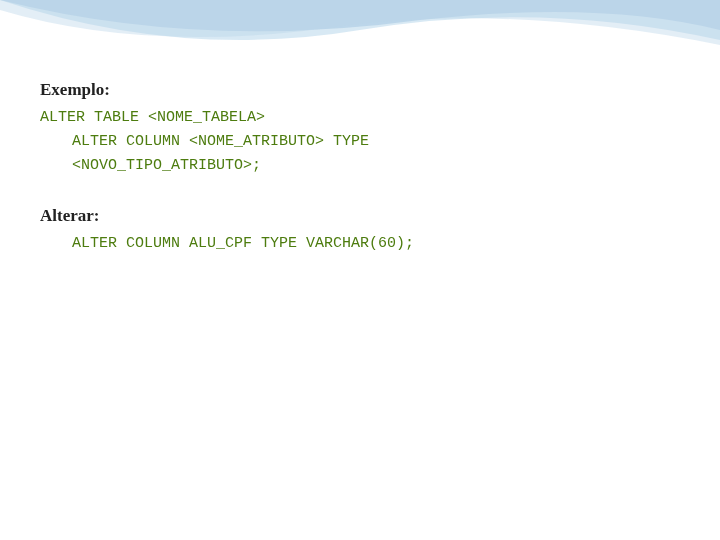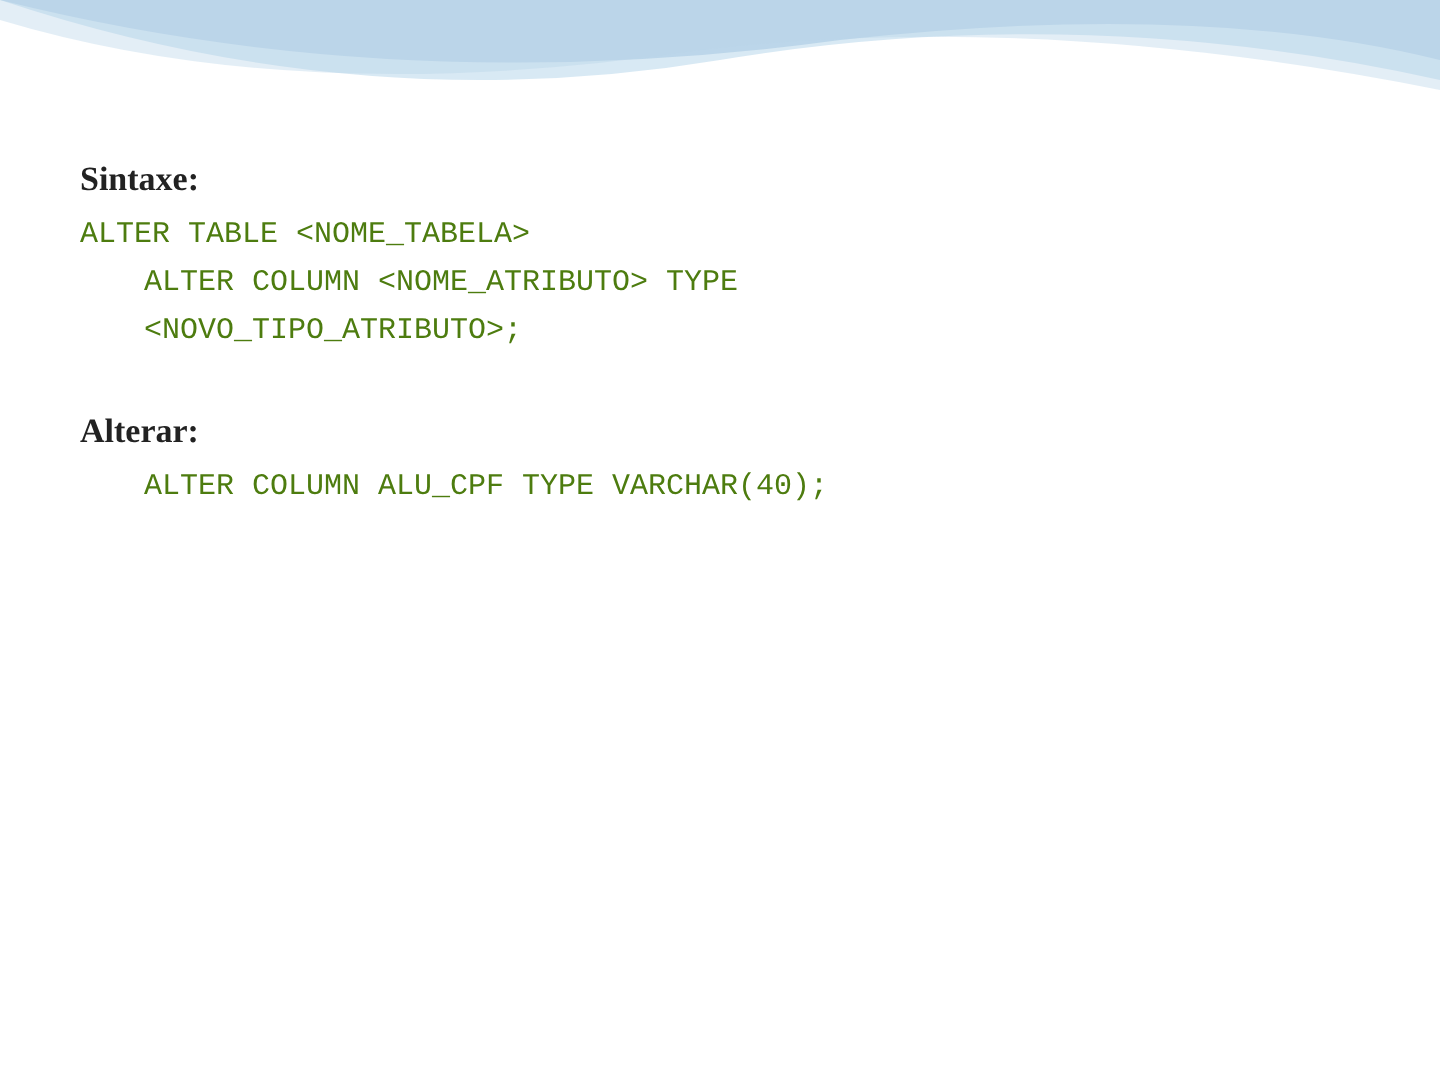--- a/index.html
+++ b/index.html
@@ -79,26 +79,26 @@
 <svg class="top-decoration" viewBox="0 0 720 70" preserveAspectRatio="none" xmlns="http://www.w3.org/2000/svg">
 
   <path d="M0,0 Q180,60 360,30 Q540,0 720,40 L720,0 Z" fill="#c8dff0" opacity="0.7"></path>
   <path d="M0,0 Q200,50 420,20 Q600,0 720,30 L720,0 Z" fill="#a0c4e0" opacity="0.5"></path>
   <path d="M0,10 Q150,55 350,25 Q520,5 720,45 L720,0 L0,0 Z" fill="#b8d4e8" opacity="0.4"></path>
 </svg>
 
 <div class="content">
 
 
-  <p class="section-label">Sintaxe:</p>
+  <p class="section-label">Exemplo:</p>
 
   <div class="code-block">
     <div>ALTER TABLE &lt;NOME_TABELA&gt;</div>
     <div class="indent">  ALTER COLUMN &lt;NOME_ATRIBUTO&gt; TYPE</div>
     <div class="indent">  &lt;NOVO_TIPO_ATRIBUTO&gt;;</div>
   </div>
 
   <p class="section-label bold-label">Alterar:</p>
 
   <div class="code-block">
-    <div class="indent">  ALTER COLUMN ALU_CPF TYPE VARCHAR(40);</div>
+    <div class="indent">  ALTER COLUMN ALU_CPF TYPE VARCHAR(60);</div>
   </div>
 </div>
 
 </body></html>

